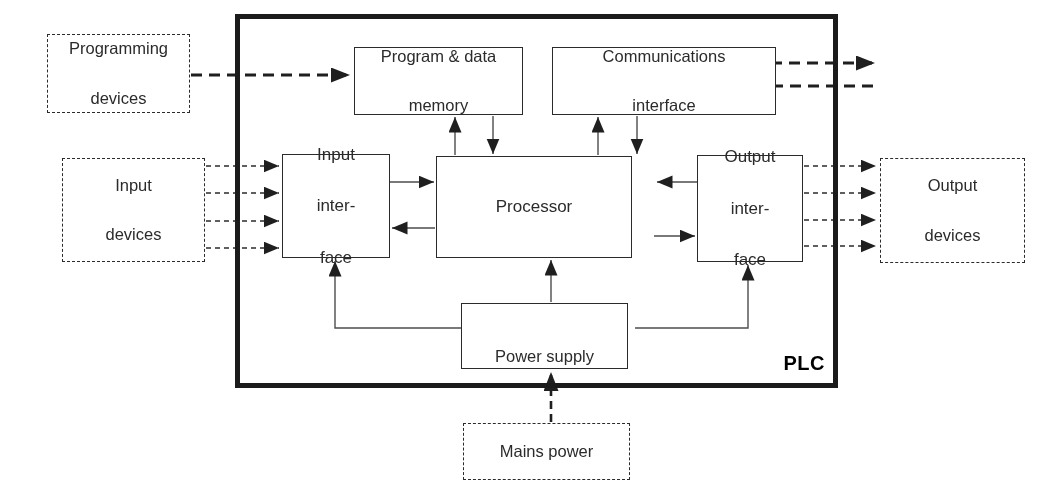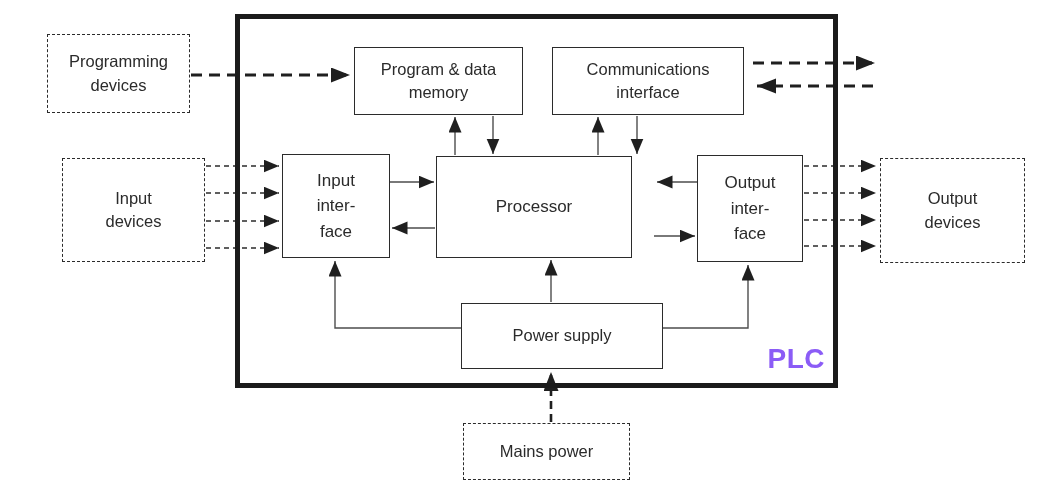--- a/index.html
+++ b/index.html
@@ -4,29 +4,29 @@
 <style>
   html,body { margin:0; padding:0; background:#ffffff; }
   .stage {
     position:relative; width:1064px; height:504px; background:#ffffff;
     font-family:"Liberation Sans", sans-serif; color:#2b2b2b; overflow:hidden;
   }
   .wires { position:absolute; left:0; top:0; width:1064px; height:504px; }
   .box {
     position:absolute; display:flex; flex-direction:column;
     align-items:center; justify-content:center; text-align:center;
-    font-size:16.5px; line-height:1.42; box-sizing:border-box; background:#ffffff;
+    font-size:16.5px; line-height:1.42; box-sizing:border-box; background:#ffffff;gap:26px;
   }
   .solid  { border:1.6px solid #2b2b2b; }
   .dashed { border:1.6px dashed #2b2b2b; background:transparent; }
   .tall   { font-size:17px; line-height:1.5; }
   .plc-frame { position:absolute; left:235px; top:14px; width:603px; height:374px;
                border:5px solid #1b1b1b; box-sizing:border-box; }
   .plc-label { position:absolute; right:8px; bottom:8px; font-weight:bold;
-               font-size:28px; letter-spacing:0.5px; color:#8b5cf6; }
+               font-size:20px; letter-spacing:0.5px; color:#000000; }
 </style>
 </head>
 <body>
 
 <div class="stage">
 
   <svg class="wires" viewBox="0 0 1064 504" xmlns="http://www.w3.org/2000/svg">
     <defs>
       <marker id="ah" markerWidth="18" markerHeight="15" refX="15.5" refY="6.5" orient="auto" markerUnits="userSpaceOnUse">
         <path d="M0,0 L15.5,6.5 L0,13 z" fill="#1f1f1f"></path>
@@ -91,38 +91,38 @@
 
   <div class="box dashed" style="left:463px; top:423px; width:167px; height:57px;">
     <span>Mains power</span>
   </div>
 
   <div class="box solid" style="left:354px; top:47px; width:169px; height:68px;">
     <span>Program &amp; data</span>
     <span>memory</span>
   </div>
 
-  <div class="box solid" style="left:552px; top:47px; width:192px; height:68px;">
+  <div class="box solid" style="left:552px; top:47px; width:224px; height:68px;">
     <span>Communications</span>
     <span>interface</span>
   </div>
 
   <div class="box solid tall" style="left:282px; top:154px; width:108px; height:104px;">
     <span>Input</span>
     <span>inter-</span>
     <span>face</span>
   </div>
 
   <div class="box solid tall" style="left:436px; top:156px; width:196px; height:102px;">
     <span>Processor</span>
   </div>
 
   <div class="box solid tall" style="left:697px; top:155px; width:106px; height:107px;">
     <span>Output</span>
     <span>inter-</span>
     <span>face</span>
   </div>
 
-  <div class="box solid" style="left:461px; top:303px; width:202px; height:66px;">
+  <div class="box solid" style="left:461px; top:303px; width:167px; height:66px;justify-content:flex-end;">
     <span>Power supply</span>
   </div>
 
 </div>
 
 </body></html>

